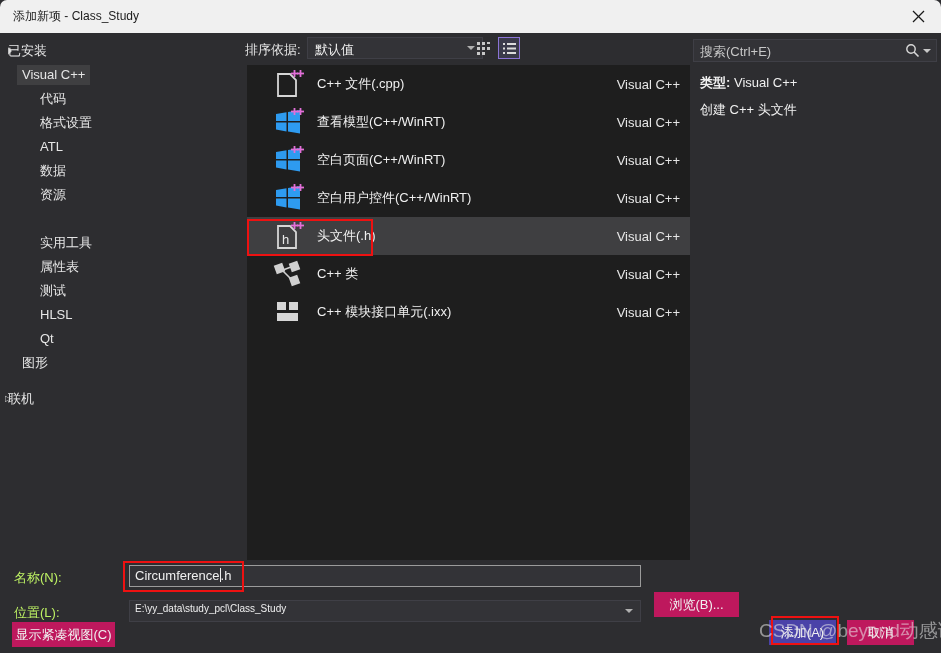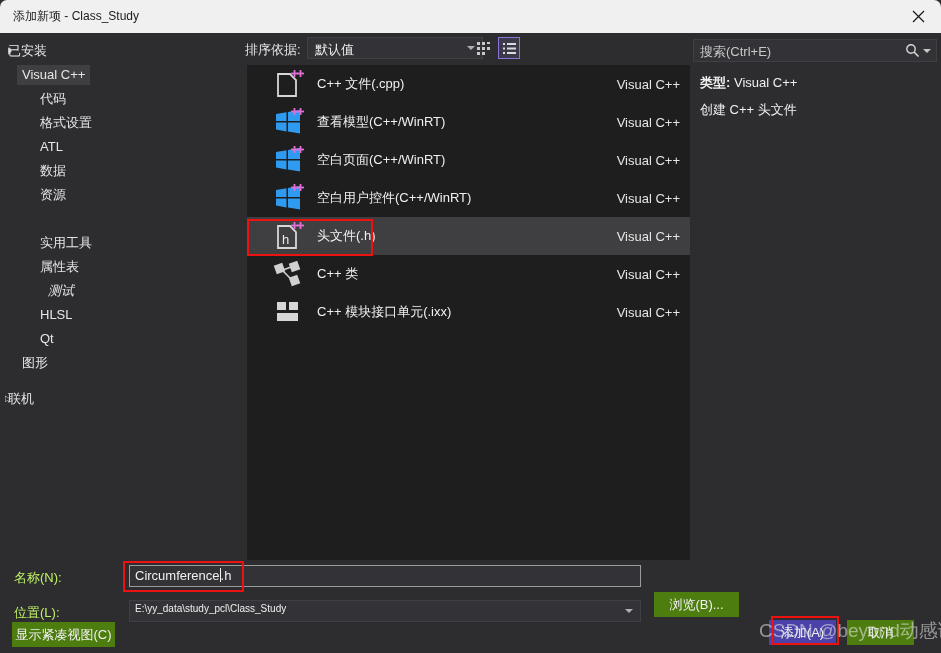--- a/index.html
+++ b/index.html
@@ -271,21 +271,21 @@
   #loc-arrow {
     position: absolute;
     right: 7px; top: 8px;
     width: 0; height: 0;
     border-left: 4px solid transparent;
     border-right: 4px solid transparent;
     border-top: 4px solid #b0b0b0;
   }
   .btn {
     position: absolute;
-    background: #4d7c0f;
+    background: #be185d;
     color: #f0f0f0;
     font-size: 13px;
     display: flex;
     align-items: center;
     justify-content: center;
     white-space: nowrap;
     box-sizing: border-box;
   }
   #browse-btn { left: 654px; top: 592px; width: 85px; height: 25px; }
   #compact-btn { left: 12px; top: 622px; width: 103px; height: 25px; }
@@ -354,21 +354,21 @@
       </div>
       <div class="tree-row" style="position: absolute; left: 0px; top: 152px; width: 232px;">
         <span class="tree-label" style="left: 40px;">资源</span>
       </div>
       <div class="tree-row" style="position: absolute; left: 0px; top: 200px; width: 232px;">
         <span class="tree-label" style="left: 40px;">实用工具</span>
       </div>
       <div class="tree-row" style="position: absolute; left: 0px; top: 224px; width: 232px;">
         <span class="tree-label" style="left: 40px;">属性表</span>
       </div>
-      <div class="tree-row" style="position: absolute; left: 8px; top: 248px; width: 232px; font-style: italic;">
+      <div class="tree-row" style="position: absolute; left: 0px; top: 248px; width: 232px;">
         <span class="tree-label" style="left: 40px;">测试</span>
       </div>
       <div class="tree-row" style="position: absolute; left: 0px; top: 272px; width: 232px;">
         <span class="tree-label" style="left: 40px;">HLSL</span>
       </div>
       <div class="tree-row" style="position: absolute; left: 0px; top: 296px; width: 232px; padding-left: 12px;">
         <span class="tree-label" style="left: 40px;">Qt</span>
       </div>
       <div class="tree-row" style="position: absolute; left: 0px; top: 320px; width: 232px;">
         <span class="tree-label" style="left: 22px;">图形</span>

